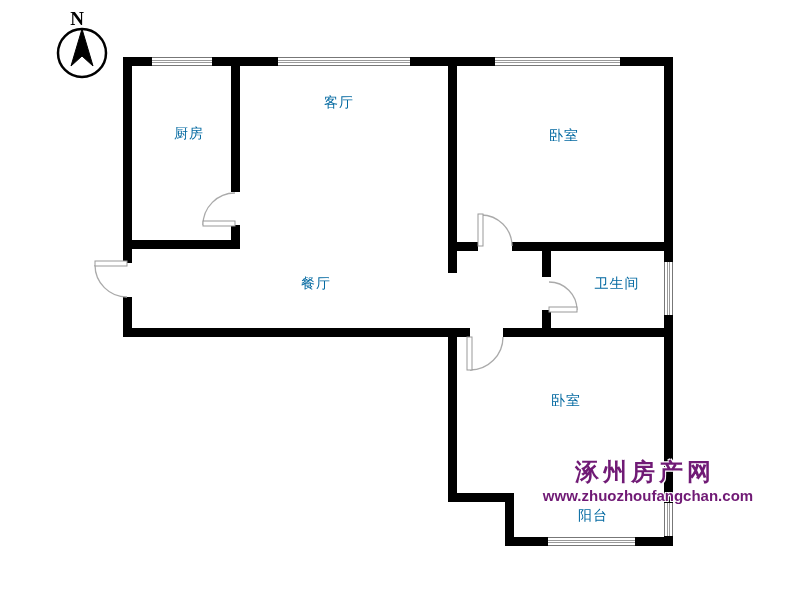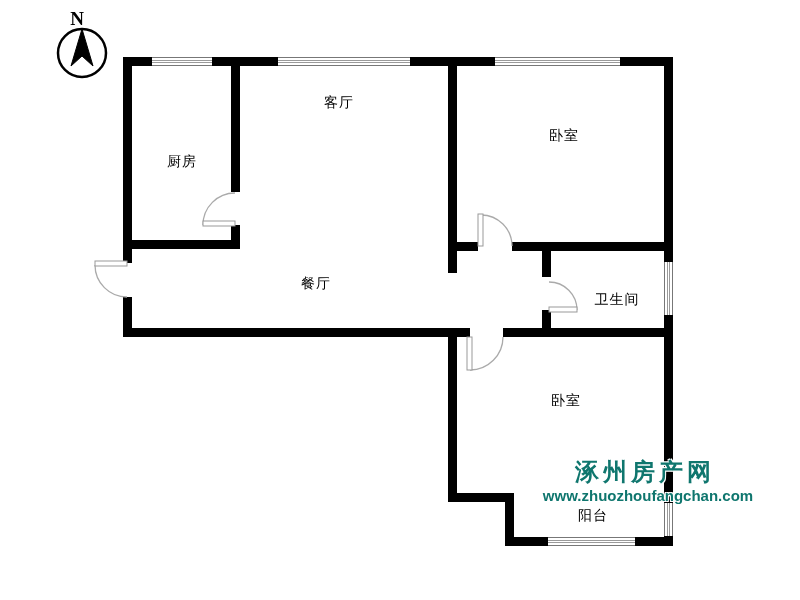--- a/index.html
+++ b/index.html
@@ -3,24 +3,24 @@
 <meta charset="utf-8">
 <style>
   html,body{margin:0;padding:0;background:#fff;}
   #stage{position:relative;width:800px;height:600px;background:#fff;overflow:hidden;
          font-family:"Liberation Sans",sans-serif;}
   .wall{position:absolute;background:#000;}
   .win-h{position:absolute;height:9px;z-index:3;
     background:linear-gradient(to bottom,#777 0,#777 1px,#fff 1px,#fff 3px,#9a9a9a 3px,#9a9a9a 4px,#fff 4px,#fff 5px,#9a9a9a 5px,#9a9a9a 6px,#fff 6px,#fff 8px,#777 8px,#777 9px);}
   .win-v{position:absolute;width:9px;z-index:3;
     background:linear-gradient(to right,#777 0,#777 1px,#fff 1px,#fff 3px,#9a9a9a 3px,#9a9a9a 4px,#fff 4px,#fff 5px,#9a9a9a 5px,#9a9a9a 6px,#fff 6px,#fff 8px,#777 8px,#777 9px);}
-  .room-label{position:absolute;transform:translate(-50%,-50%);font-size:14px;color:#000000;
+  .room-label{position:absolute;transform:translate(-50%,-50%);font-size:14px;color:#0369a1;
     letter-spacing:1px;white-space:nowrap;z-index:4;}
   #doors-svg{position:absolute;left:0;top:0;z-index:2;}
-  .wm{position:absolute;transform:translate(-50%,-50%);font-weight:bold;color:#0f766e;
+  .wm{position:absolute;transform:translate(-50%,-50%);font-weight:bold;color:#701a75;
     white-space:nowrap;z-index:6;
     text-shadow:-1px -1px 0 #fff,1px -1px 0 #fff,-1px 1px 0 #fff,1px 1px 0 #fff;}
   #wm-name{font-size:24px;letter-spacing:4px;}
   #wm-url{font-size:15px;letter-spacing:0px;}
 </style>
 </head>
 <body>
 
 <div id="stage">
 
@@ -77,24 +77,24 @@
       <path d="M549,282 A28,28 0 0 1 577,310" fill="none" stroke="#aaa" stroke-width="1.3"></path>
       <rect x="549" y="307" width="28" height="5" fill="#fff" stroke="#999" stroke-width="1"></rect>
     </g>
 
     <g>
       <path d="M503,337 A33,33 0 0 1 470,370" fill="none" stroke="#aaa" stroke-width="1.3"></path>
       <rect x="467" y="337" width="5" height="33" fill="#fff" stroke="#999" stroke-width="1"></rect>
     </g>
   </svg>
 
-  <div class="room-label" style="left:182px;top:134px;margin-top:28px;">厨房</div>
+  <div class="room-label" style="left:189px;top:134px;">厨房</div>
   <div class="room-label" style="left:339px;top:103px;">客厅</div>
   <div class="room-label" style="left:564px;top:136px;">卧室</div>
   <div class="room-label" style="left:316px;top:284px;">餐厅</div>
-  <div class="room-label" style="left:617px;top:300px;">卫生间</div>
+  <div class="room-label" style="left:617px;top:284px;">卫生间</div>
   <div class="room-label" style="left:566px;top:401px;">卧室</div>
   <div class="room-label" style="left:593px;top:516px;text-align:right;">阳台</div>
 
   <div class="wm" id="wm-name" style="left:645px;top:472px;">涿州房产网</div>
   <div class="wm" id="wm-url" style="left:648px;top:495px;">www.zhuozhoufangchan.com</div>
 
 </div>
 
 </body></html>

